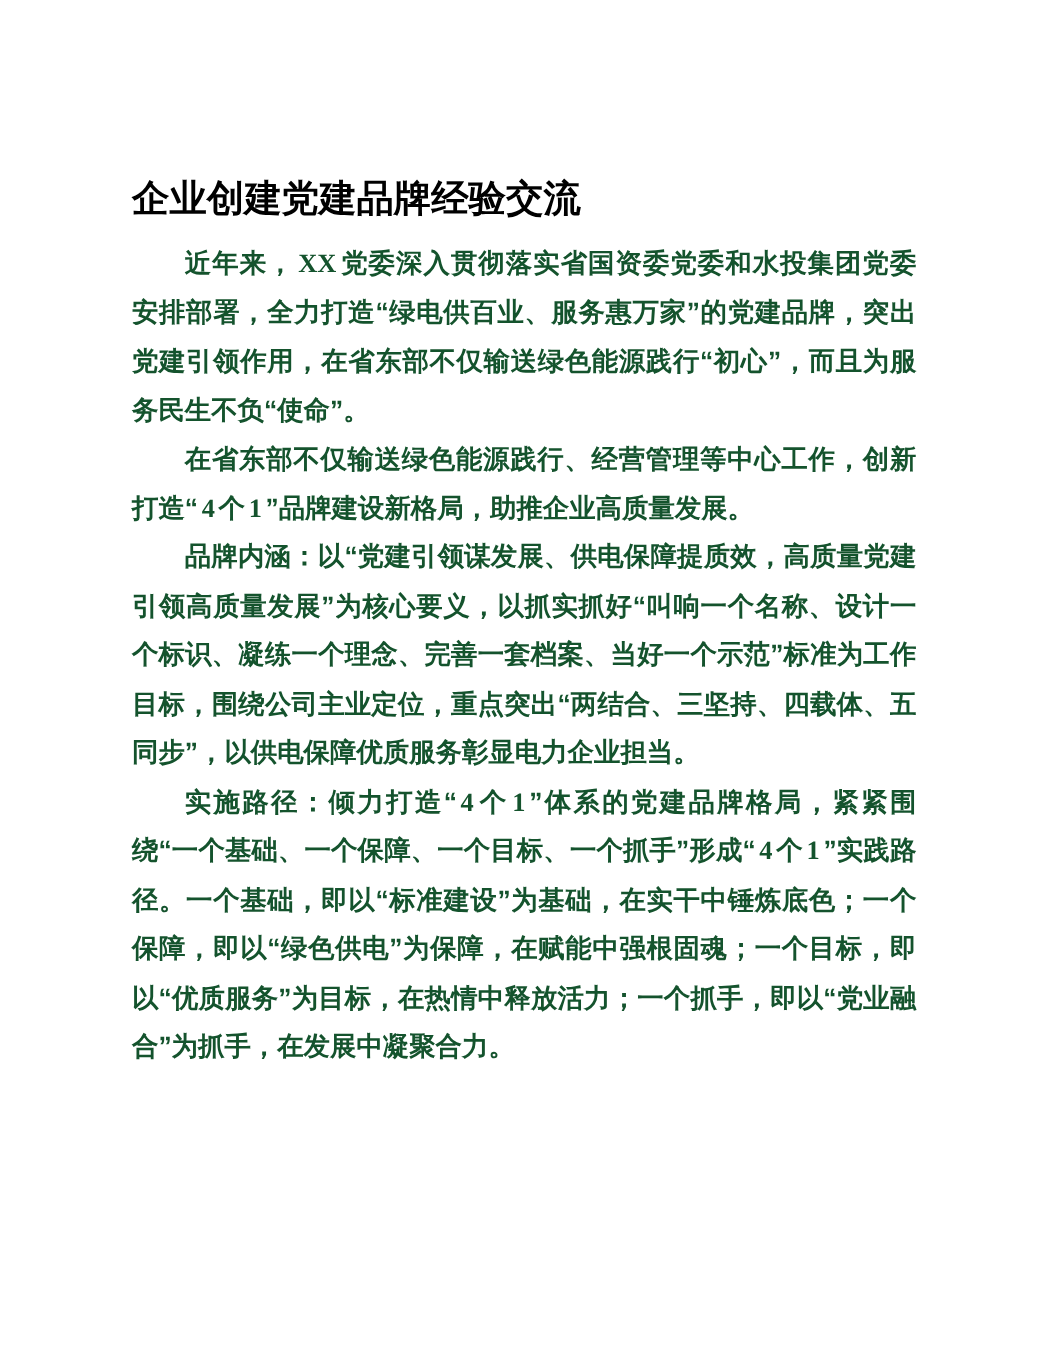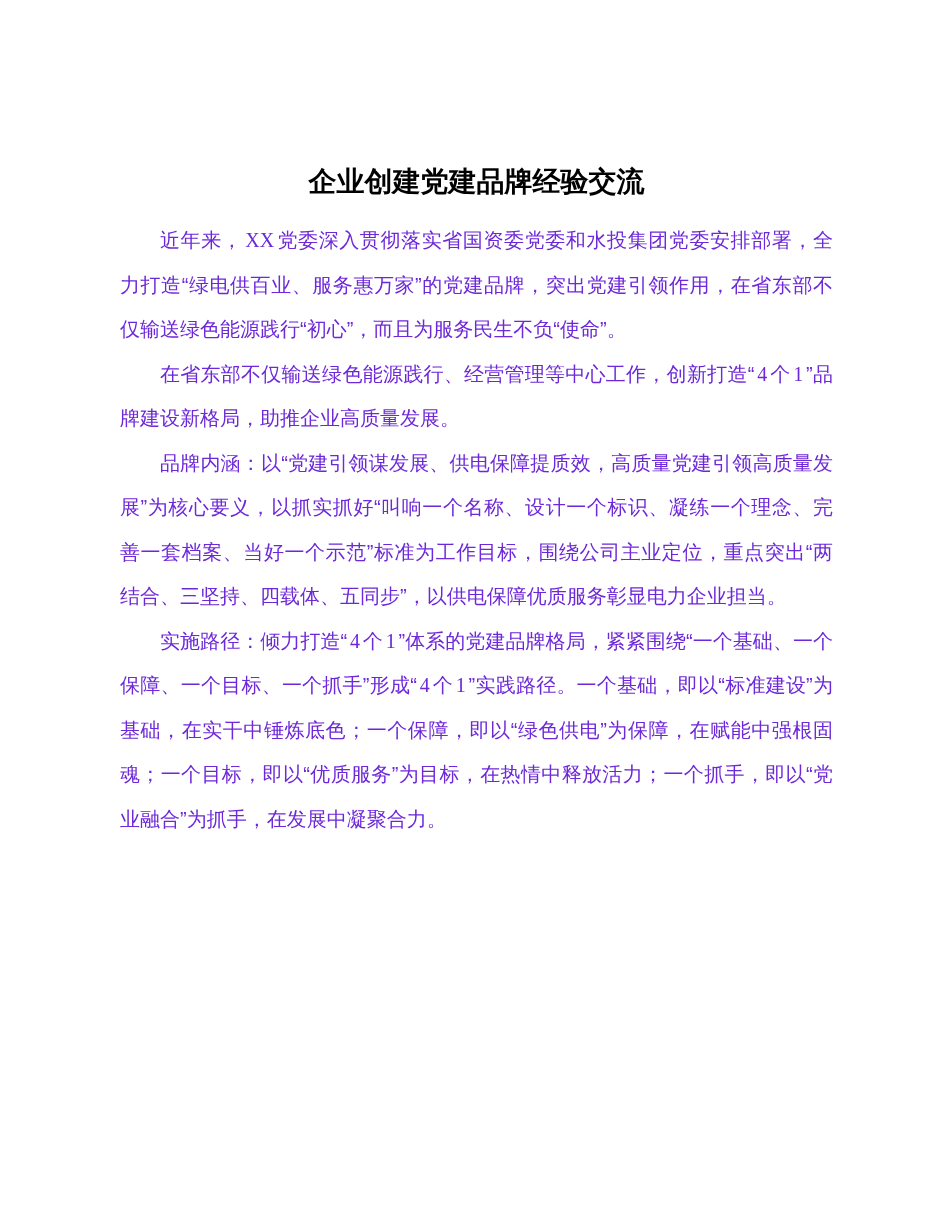--- a/index.html
+++ b/index.html
@@ -22,35 +22,34 @@
     overflow: hidden;
   }
   .content {
     position: absolute;
     left: 120px;
     top: 158px;
     width: 713px;
   }
   .doc-title {
     margin: 0 0 13px 0;
-    font-size: 28px;
+    font-size: 34px;
     line-height: 47px;
     font-weight: bold;
-    text-align: center;
     color: #000000;
   }
   .para {
     margin: 0;
     padding: 0;
-    font-size: 20px;
+    font-size: 24px;
     line-height: 44.5px;
-    font-weight: normal;
+    font-weight: bold;
     text-align: justify;
     text-indent: 2em;
-    color: #6d28d9;
+    color: #14532d;
     word-break: normal;
   }
   .para .latin {
     font-family: "Liberation Serif", serif;
     padding: 0 0.14em;
   }
 </style>
 </head>
 <body>
 

